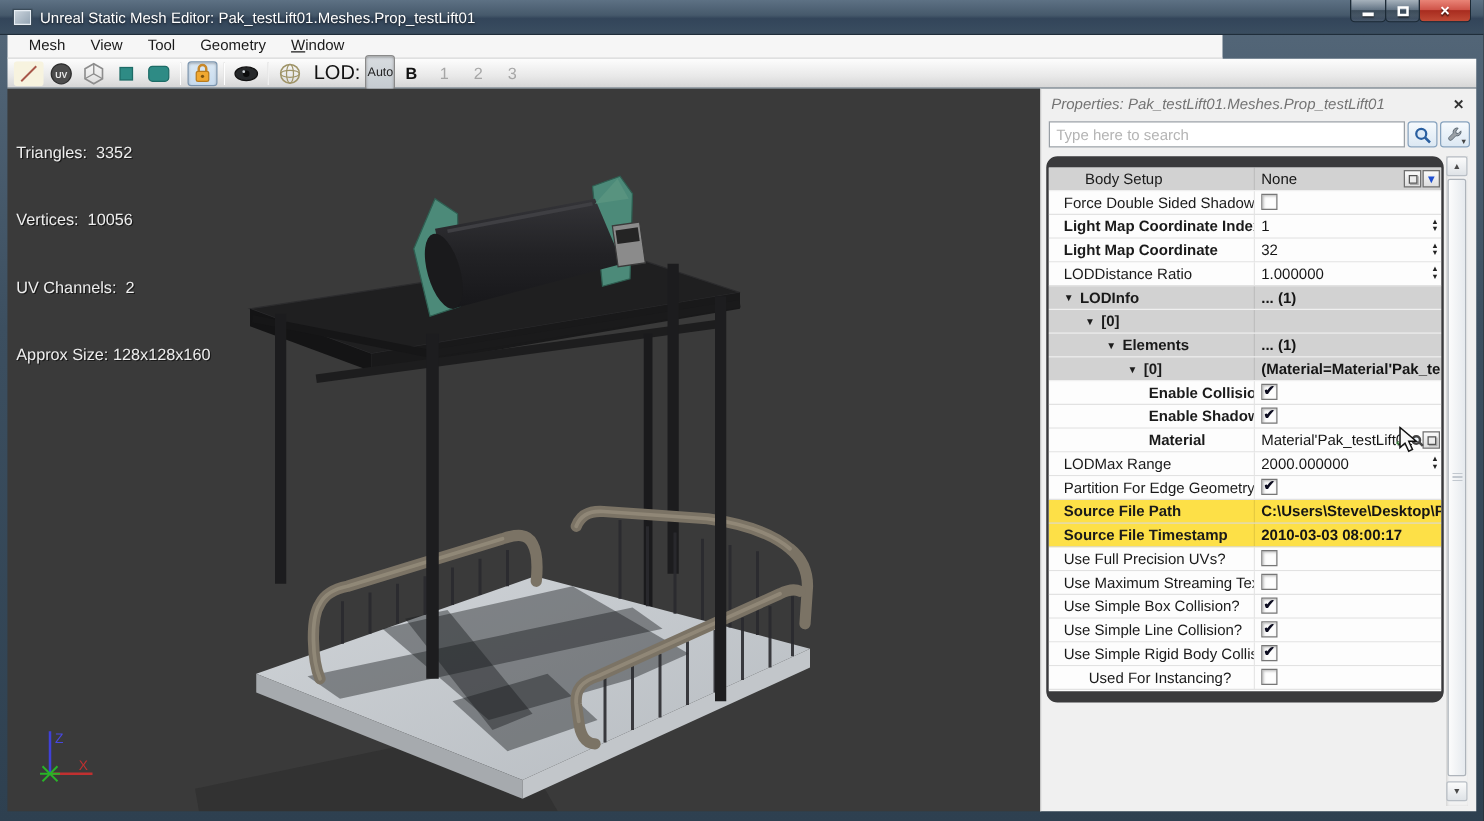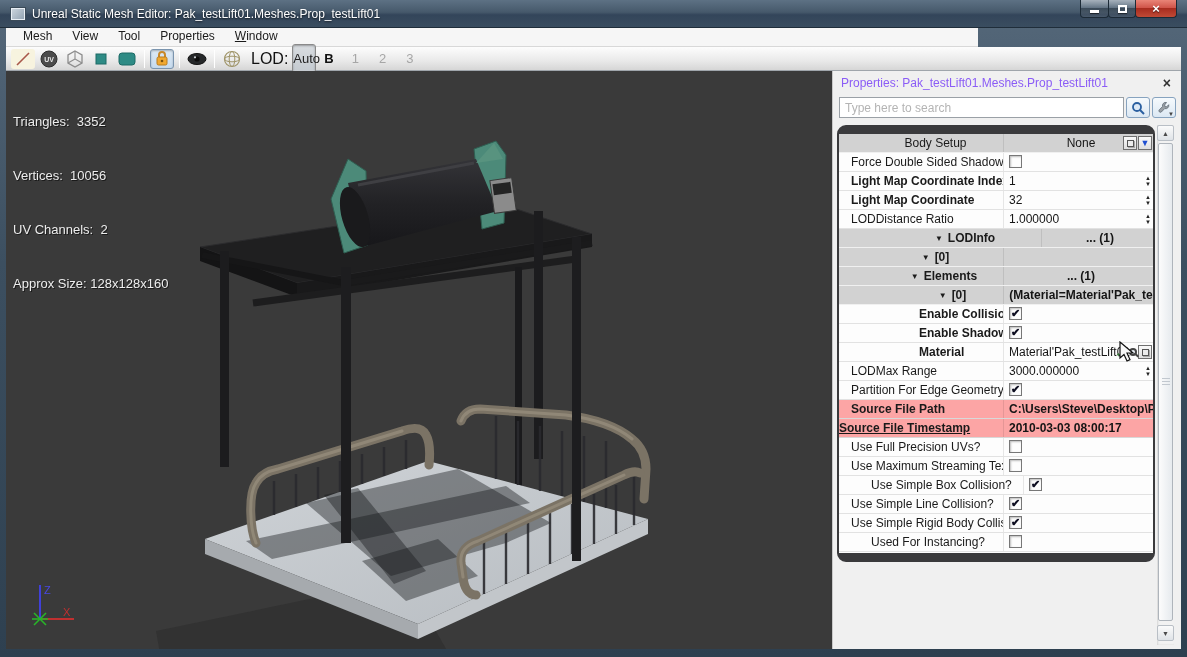--- a/index.html
+++ b/index.html
@@ -28,47 +28,47 @@
   .mitem{font-size:12px;color:#1a1a1a;padding:1px 9px;cursor:default;}
   
   .toolbar{position:absolute;left:6px;top:47px;width:1175px;height:24px;
     background:linear-gradient(180deg,#fdfdfd,#e9e9e9 60%,#d6d6d6);
     border-bottom:1px solid #9fa5ab;display:flex;align-items:center;padding-left:4px;}
   .tbtn{width:24px;height:20px;display:flex;align-items:center;justify-content:center;margin:0 1px;border:1px solid transparent;border-radius:3px;}
   .tbtn.warm{background:#f7f3df;}
   .tbtn.pressed{border-color:#7a94ae;background:linear-gradient(180deg,#dcE9f5,#c7dbee);box-shadow:inset 0 1px 2px rgba(0,0,0,.25);}
   .vr{width:1px;height:18px;background:#b2b2b2;border-right:1px solid #fff;margin:0 4px;}
   .lodlabel{font-size:16px;color:#111;margin:0 4px 0 6px;}
-  .autobtn{font-size:13px;color:#222;width:24px;height:30px;border:1px solid #808archive8a;border:1px solid #8a8a8a;border-radius:3px;
+  .autobtn{font-size:10px;color:#222;width:24px;height:30px;border:1px solid #808archive8a;border:1px solid #8a8a8a;border-radius:3px;
     background:linear-gradient(180deg,#d9dde1,#c3c9cf);box-shadow:inset 0 1px 2px rgba(0,0,0,.3);padding:0;}
   .lodB{font-size:13px;font-weight:bold;color:#111;margin:0 8px 0 8px;}
   .lodnum{font-size:13px;color:#a6a6a6;margin:0 10px;}
   
   .content{position:absolute;left:6px;top:71px;width:1175px;height:578px;display:flex;}
   .viewport{position:relative;width:826px;height:578px;background:#3a3a3a;overflow:hidden;}
   .stats{position:absolute;left:7px;top:6px;color:#ededed;font-size:13px;line-height:18px;
     text-shadow:1px 1px 0 #1a1a1a;white-space:pre;}
   
   .panel{position:relative;width:349px;height:578px;background:#f0f0f0;border-left:1px solid #c8c8c8;}
   .phead{position:absolute;left:0;top:0;width:100%;height:24px;display:flex;align-items:center;padding:0 8px;}
-  .phead .ptitle{font-size:12px;color:#8b5cf6;flex:1;white-space:nowrap;overflow:hidden;}
+  .phead .ptitle{font-size:12px;color:#737373;flex:1;white-space:nowrap;overflow:hidden;font-style:italic;}
   .pclose{font-size:14px;color:#333;font-weight:bold;line-height:14px;padding:0 2px;}
   .searchrow{position:absolute;left:6px;top:26px;width:337px;height:22px;display:flex;gap:2px;}
   .searchrow input{flex:1;height:21px;border:1px solid #9aa0a6;font-size:12px;padding:0 5px;color:#333;background:#fff;}
   .searchrow input::placeholder{color:#b4b4b4;}
   .sbtn{width:24px;height:21px;border:1px solid #87a3bf;border-radius:3px;padding:0;position:relative;
     background:linear-gradient(180deg,#f6fafd,#dcE8f3);background:linear-gradient(180deg,#f6fafd,#dce8f3);
     display:flex;align-items:center;justify-content:center;}
   .sbtn .minitri{position:absolute;right:1px;bottom:0px;font-size:6px;color:#444;line-height:6px;}
   
   .grid{position:absolute;left:4px;top:54px;width:318px;height:437px;background:#fcfcfc;
     border:2px solid #3a3a3c;border-top-width:9px;border-bottom-width:9px;border-radius:9px;overflow:hidden;}
   .prow{display:flex;height:19px;border-bottom:1px solid #e2e2e2;background:#fdfdfd;}
-  .prow.bg-mid{background:#d2d2d2;border-bottom-color:#f0f0f0;text-align:center;}
-  .prow.bg-dark{background:#fca5a5;border-bottom-color:#d8d8d8;}
+  .prow.bg-mid{background:#d2d2d2;border-bottom-color:#f0f0f0;}
+  .prow.bg-dark{background:#fde047;border-bottom-color:#d8d8d8;}
   .plabel{width:164px;font-size:12px;color:#1a1a1a;line-height:18px;white-space:nowrap;overflow:hidden;flex:none;}
   .plabel.b{font-weight:bold;}
   .tri{font-size:8px;margin-right:5px;color:#1c1c1c;vertical-align:1px;}
   .pvalue{flex:1;position:relative;border-left:1px solid rgba(0,0,0,.09);font-size:12px;color:#151515;
     line-height:18px;white-space:nowrap;overflow:hidden;padding-left:5px;}
   .vtext.b{font-weight:bold;}
   .cb{width:13px;height:13px;margin-top:2px;background:#fdfdfd;border:1px solid #777;
     box-shadow:inset 1px 1px 2px rgba(0,0,0,.25);font-size:11px;line-height:11px;text-align:center;color:#0d0d20;font-weight:bold;}
   .spin{position:absolute;right:2px;top:3px;display:flex;flex-direction:column;font-size:6px;line-height:6px;color:#222;}
   .rowicons{position:absolute;right:1px;top:2px;display:flex;gap:1px;align-items:center;}
@@ -109,21 +109,21 @@
       <div class="wbtn close">
           <span class="glyph-close">×</span>
         </div>
     </div>
   </div>
 
   <div class="menubar">
     <span class="mitem">Mesh</span>
     <span class="mitem">View</span>
     <span class="mitem">Tool</span>
-    <span class="mitem">Properties</span>
+    <span class="mitem">Geometry</span>
     <span class="mitem"><u>W</u>indow</span>
   </div>
 
   <div class="toolbar">
     <div class="tbtn warm">
       <svg width="18" height="18">
           <line x1="3" y1="15" x2="15" y2="3" stroke="#a8574a" stroke-width="1.6"></line>
         </svg>
     </div>
     <div class="tbtn">
@@ -356,21 +356,21 @@
                 </span></div>
             </div>
             <div class="prow bg-white">
               <div class="plabel" style="padding-left: 12px;">LODDistance Ratio</div>
               <div class="pvalue"><span class="vtext">1.000000</span><span class="spin">
                   <span>▲</span>
                   <span>▼</span>
                 </span></div>
             </div>
             <div class="prow bg-mid">
-              <div class="plabel b" style="padding-left: 12px; margin-left: 38px;"><span class="tri">▼</span>LODInfo</div>
+              <div class="plabel b" style="padding-left: 12px;"><span class="tri">▼</span>LODInfo</div>
               <div class="pvalue"><span class="vtext b">... (1)</span></div>
             </div>
             <div class="prow bg-mid">
               <div class="plabel b" style="padding-left: 29px;"><span class="tri">▼</span>[0]</div>
               <div class="pvalue"><span class="vtext"></span></div>
             </div>
             <div class="prow bg-mid">
               <div class="plabel b" style="padding-left: 46px;"><span class="tri">▼</span>Elements</div>
               <div class="pvalue"><span class="vtext b">... (1)</span></div>
             </div>
@@ -395,53 +395,53 @@
               <div class="pvalue"><span class="vtext">Material'Pak_testLift01</span><span class="rowicons">
                   <span class="garrow">←</span>
                   <span class="mag"></span>
                   <span class="pib">
                     <span class="sqin"></span>
                   </span>
                 </span></div>
             </div>
             <div class="prow bg-white">
               <div class="plabel" style="padding-left: 12px;">LODMax Range</div>
-              <div class="pvalue"><span class="vtext">3000.000000</span><span class="spin">
+              <div class="pvalue"><span class="vtext">2000.000000</span><span class="spin">
                   <span>▲</span>
                   <span>▼</span>
                 </span></div>
             </div>
             <div class="prow bg-white">
               <div class="plabel" style="padding-left: 12px;">Partition For Edge Geometry?</div>
               <div class="pvalue">
                 <div class="cb">✔</div>
               </div>
             </div>
             <div class="prow bg-dark">
               <div class="plabel b" style="padding-left: 12px;">Source File Path</div>
               <div class="pvalue"><span class="vtext b">C:\Users\Steve\Desktop\P</span></div>
             </div>
             <div class="prow bg-dark">
-              <div class="plabel b" style=" text-decoration: underline;">Source File Timestamp</div>
+              <div class="plabel b" style="padding-left: 12px;">Source File Timestamp</div>
               <div class="pvalue"><span class="vtext b">2010-03-03 08:00:17</span></div>
             </div>
             <div class="prow bg-white">
               <div class="plabel" style="padding-left: 12px;">Use Full Precision UVs?</div>
               <div class="pvalue">
                 <div class="cb"></div>
               </div>
             </div>
             <div class="prow bg-white">
               <div class="plabel" style="padding-left: 12px;">Use Maximum Streaming Texel R</div>
               <div class="pvalue">
                 <div class="cb"></div>
               </div>
             </div>
             <div class="prow bg-white">
-              <div class="plabel" style="padding-left: 12px; margin-left: 20px;">Use Simple Box Collision?</div>
+              <div class="plabel" style="padding-left: 12px;">Use Simple Box Collision?</div>
               <div class="pvalue">
                 <div class="cb">✔</div>
               </div>
             </div>
             <div class="prow bg-white">
               <div class="plabel" style="padding-left: 12px;">Use Simple Line Collision?</div>
               <div class="pvalue">
                 <div class="cb">✔</div>
               </div>
             </div>

